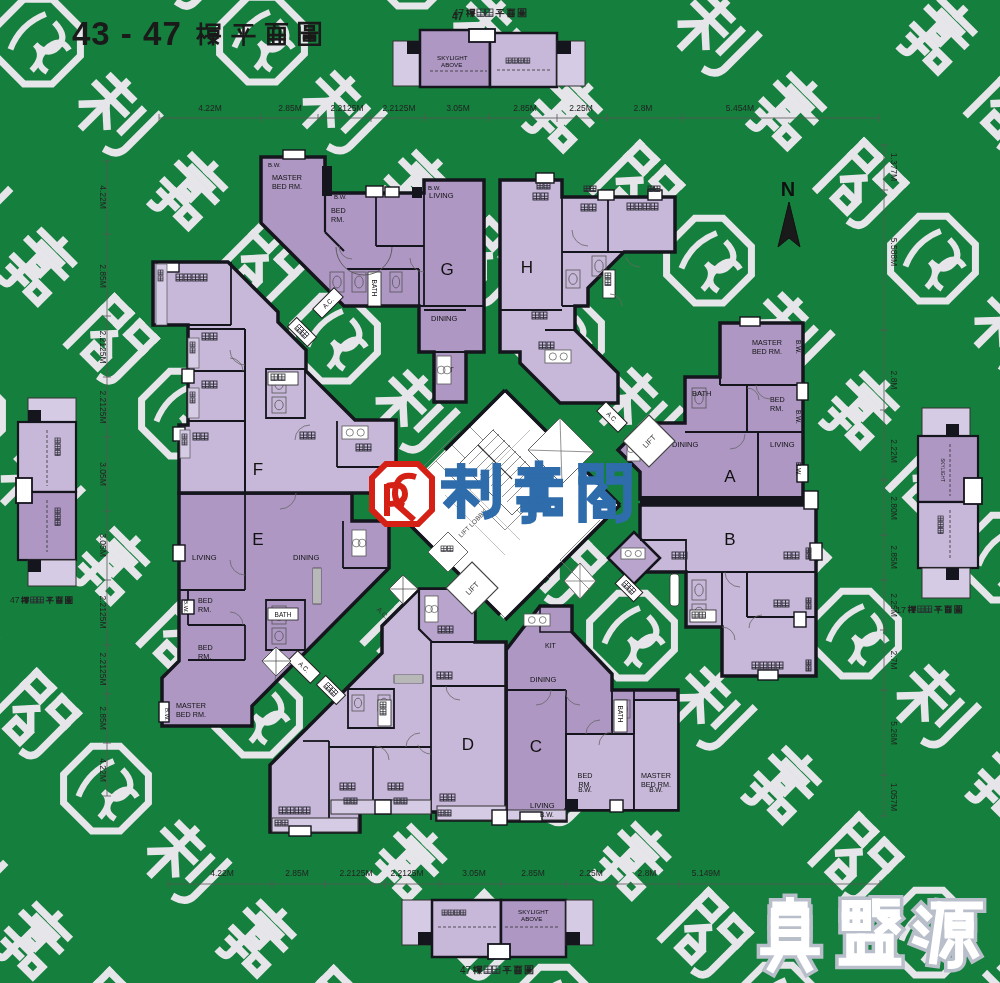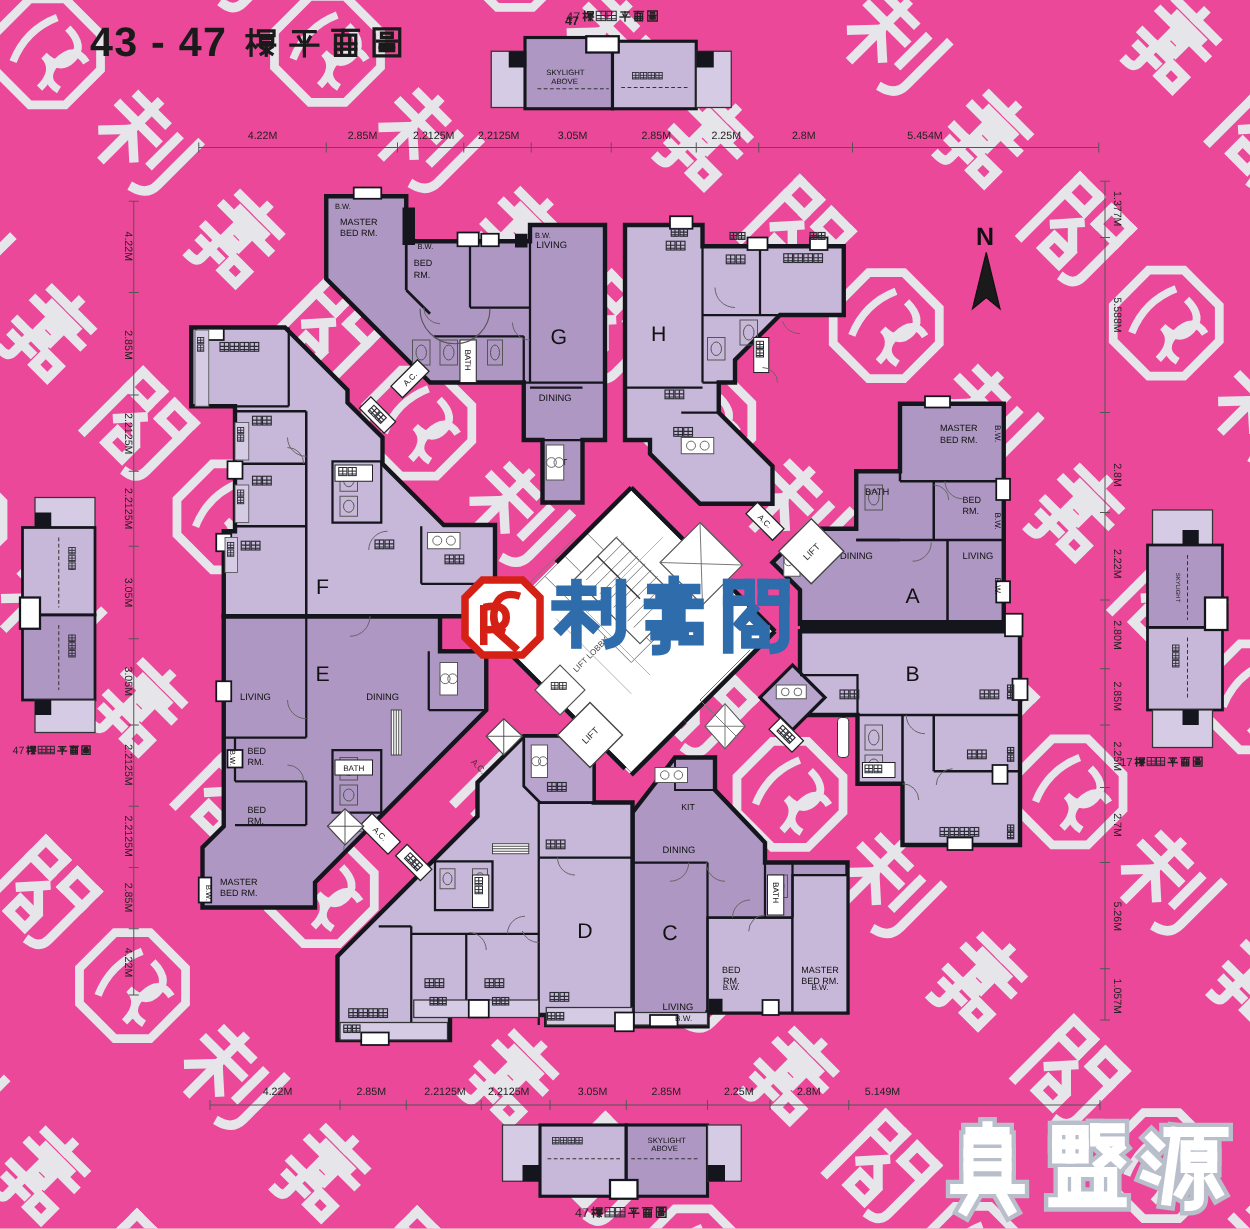--- a/index.html
+++ b/index.html
@@ -1,14 +1,14 @@
 <!DOCTYPE html>
 <html><head><meta charset="utf-8"><style>
 html,body{margin:0;padding:0;background:#ffffff;}
-#page{position:relative;width:1000px;height:983px;overflow:hidden;background:#ec4899;}
+#page{position:relative;width:1000px;height:983px;overflow:hidden;background:#15803d;}
 svg{position:absolute;left:0;top:0;}
 </style></head><body>
 <div id="page">
 <svg width="1000" height="983" viewBox="0 0 1000 983">
 
 <g opacity="1">
         <g transform="translate(935.578,-22.3595) rotate(45) scale(0.85)" fill="none" stroke="#e6e5ea" stroke-width="8.82353" stroke-linecap="square" transform-origin="0 0" opacity="1">
           <path d="M50,4 V14"></path>
           <path d="M24,14 H76"></path>
           <path d="M34,24 H66"></path>

